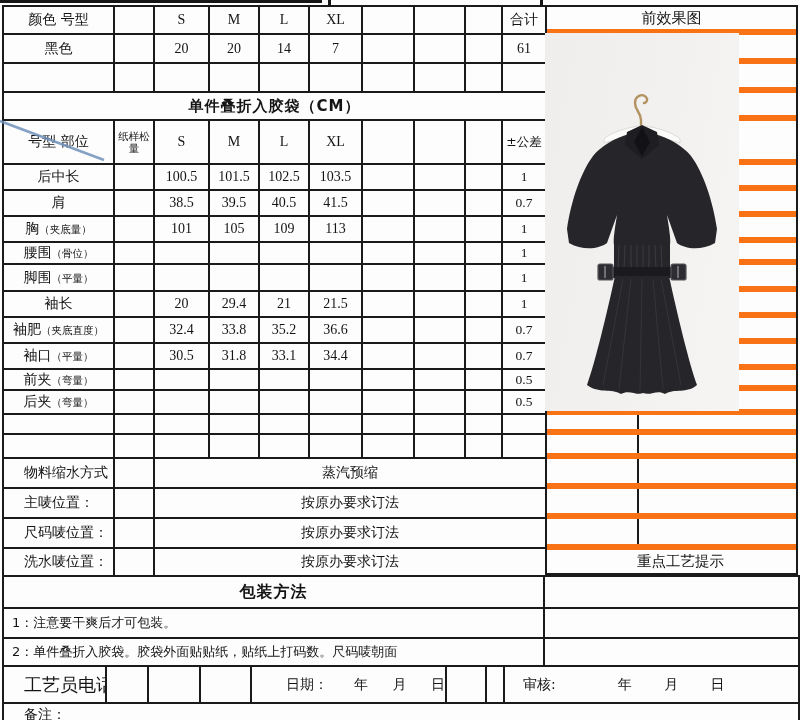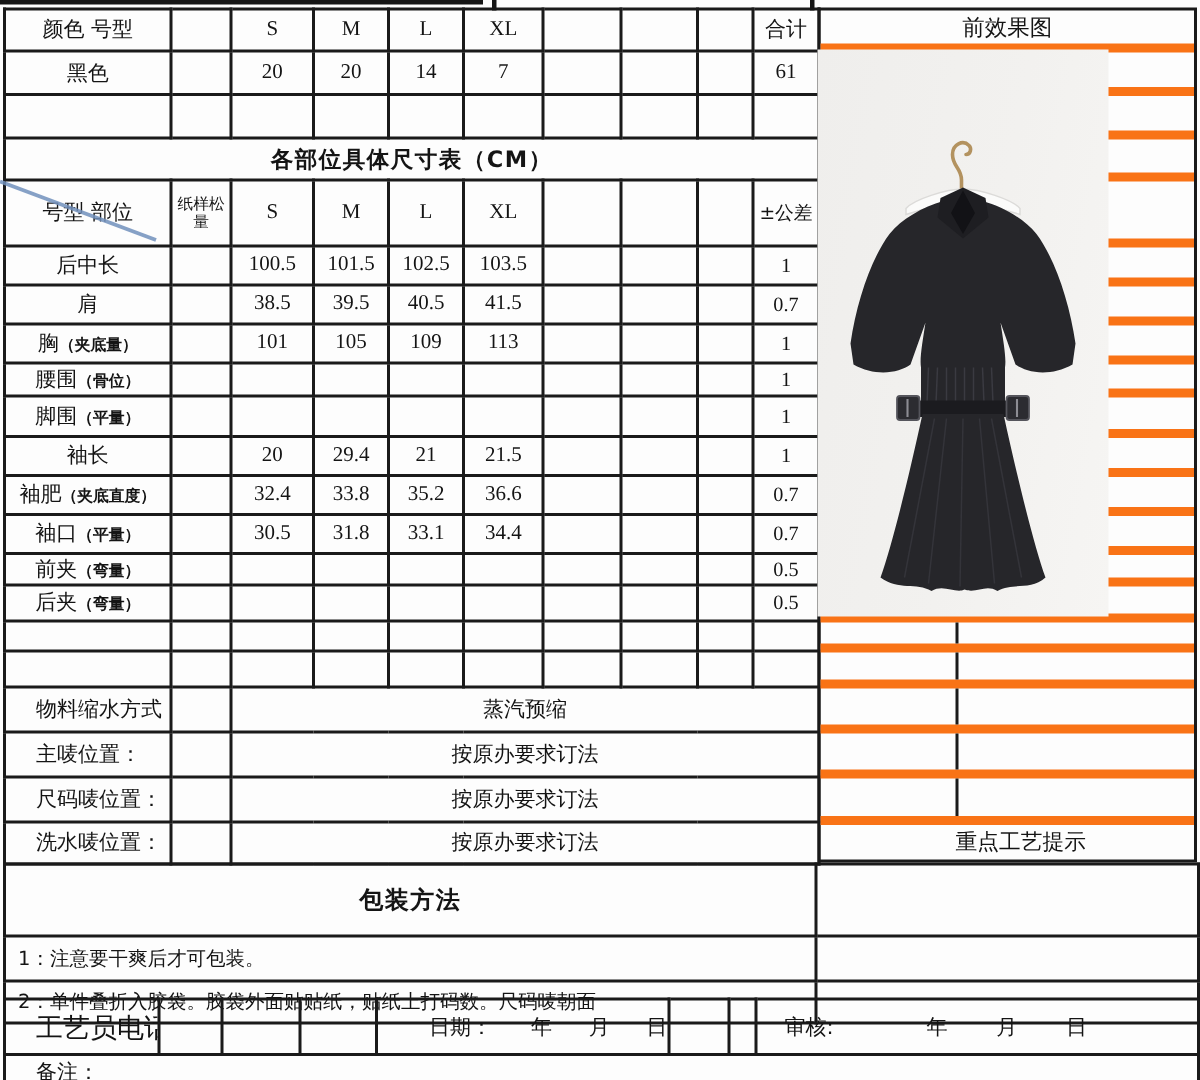--- a/index.html
+++ b/index.html
@@ -8,21 +8,21 @@
     background:#fdfdfd;
     font-family:"DejaVu Sans","Liberation Sans",sans-serif;
     color:#141414;
     -webkit-font-smoothing:antialiased;
   }
   table{border-collapse:collapse;table-layout:fixed;position:absolute;background:transparent;}
   td{border:2px solid #1a1a1a;padding:0 2px;text-align:center;vertical-align:middle;
      font-size:14px;overflow:hidden;white-space:nowrap;}
   .num{font-family:"Liberation Serif","DejaVu Serif",serif;font-size:14px;}
   .lbl{font-size:14px;letter-spacing:0;}
-  .sub{font-size:10.5px;font-weight:bold;}
+  .sub{font-size:10.5px;}
   .sec-title{font-weight:bold;font-size:15px;letter-spacing:1px;}
   .left-al{text-align:left;padding-left:20px;}
   .small2line{font-size:10.5px;line-height:1.15;white-space:normal;}
   .tol{font-family:"Liberation Serif","DejaVu Serif",serif;font-size:13.5px;}
   
   #right-panel{
     position:absolute;left:545px;top:5px;width:253px;height:570px;
     border:2px solid #1a1a1a;box-sizing:border-box;display:flex;flex-direction:column;
   }
   .rp-row{box-sizing:border-box;border-bottom:6px solid #f97316;flex:none;display:flex;}
@@ -99,21 +99,21 @@
         <td></td>
     <td></td>
         <td></td>
     <td></td>
         <td></td>
     <td></td>
         <td></td>
   </tr>
 
   <tr style="height:28px">
-    <td colspan="10" class="sec-title">各部位具体尺寸表（CM）</td>
+    <td colspan="10" class="sec-title">单件叠折入胶袋（CM）</td>
   </tr>
 
   <tr style="height:44px">
     <td class="lbl">号型  部位</td>
     <td class="small2line">纸样松量</td>
     <td class="num">S</td>
     <td class="num">M</td>
     <td class="num">L</td>
     <td class="num">XL</td>
     <td></td>
@@ -390,21 +390,21 @@
 <svg id="bluemark" viewBox="0 0 110 50">
   <line x1="0" y1="5" x2="104" y2="44" stroke="#7291bd" stroke-width="2.6" opacity="0.85"></line>
 </svg>
 
 <table style="left:2px;top:575px;width:796px;">
   <colgroup>
       <col style="width:541px">
       <col style="width:255px">
     </colgroup>
   <tbody>
-      <tr style="height:48px">
+      <tr style="height:32px">
     <td class="sec-title" style="font-size:16px">包装方法</td>
     <td></td>
   </tr>
   <tr style="height:30px">
     <td class="note-cell">1：注意要干爽后才可包装。</td>
     <td></td>
   </tr>
   <tr style="height:28px">
     <td class="note-cell">2：单件叠折入胶袋。胶袋外面贴贴纸，贴纸上打码数。尺码唛朝面</td>
     <td></td>

